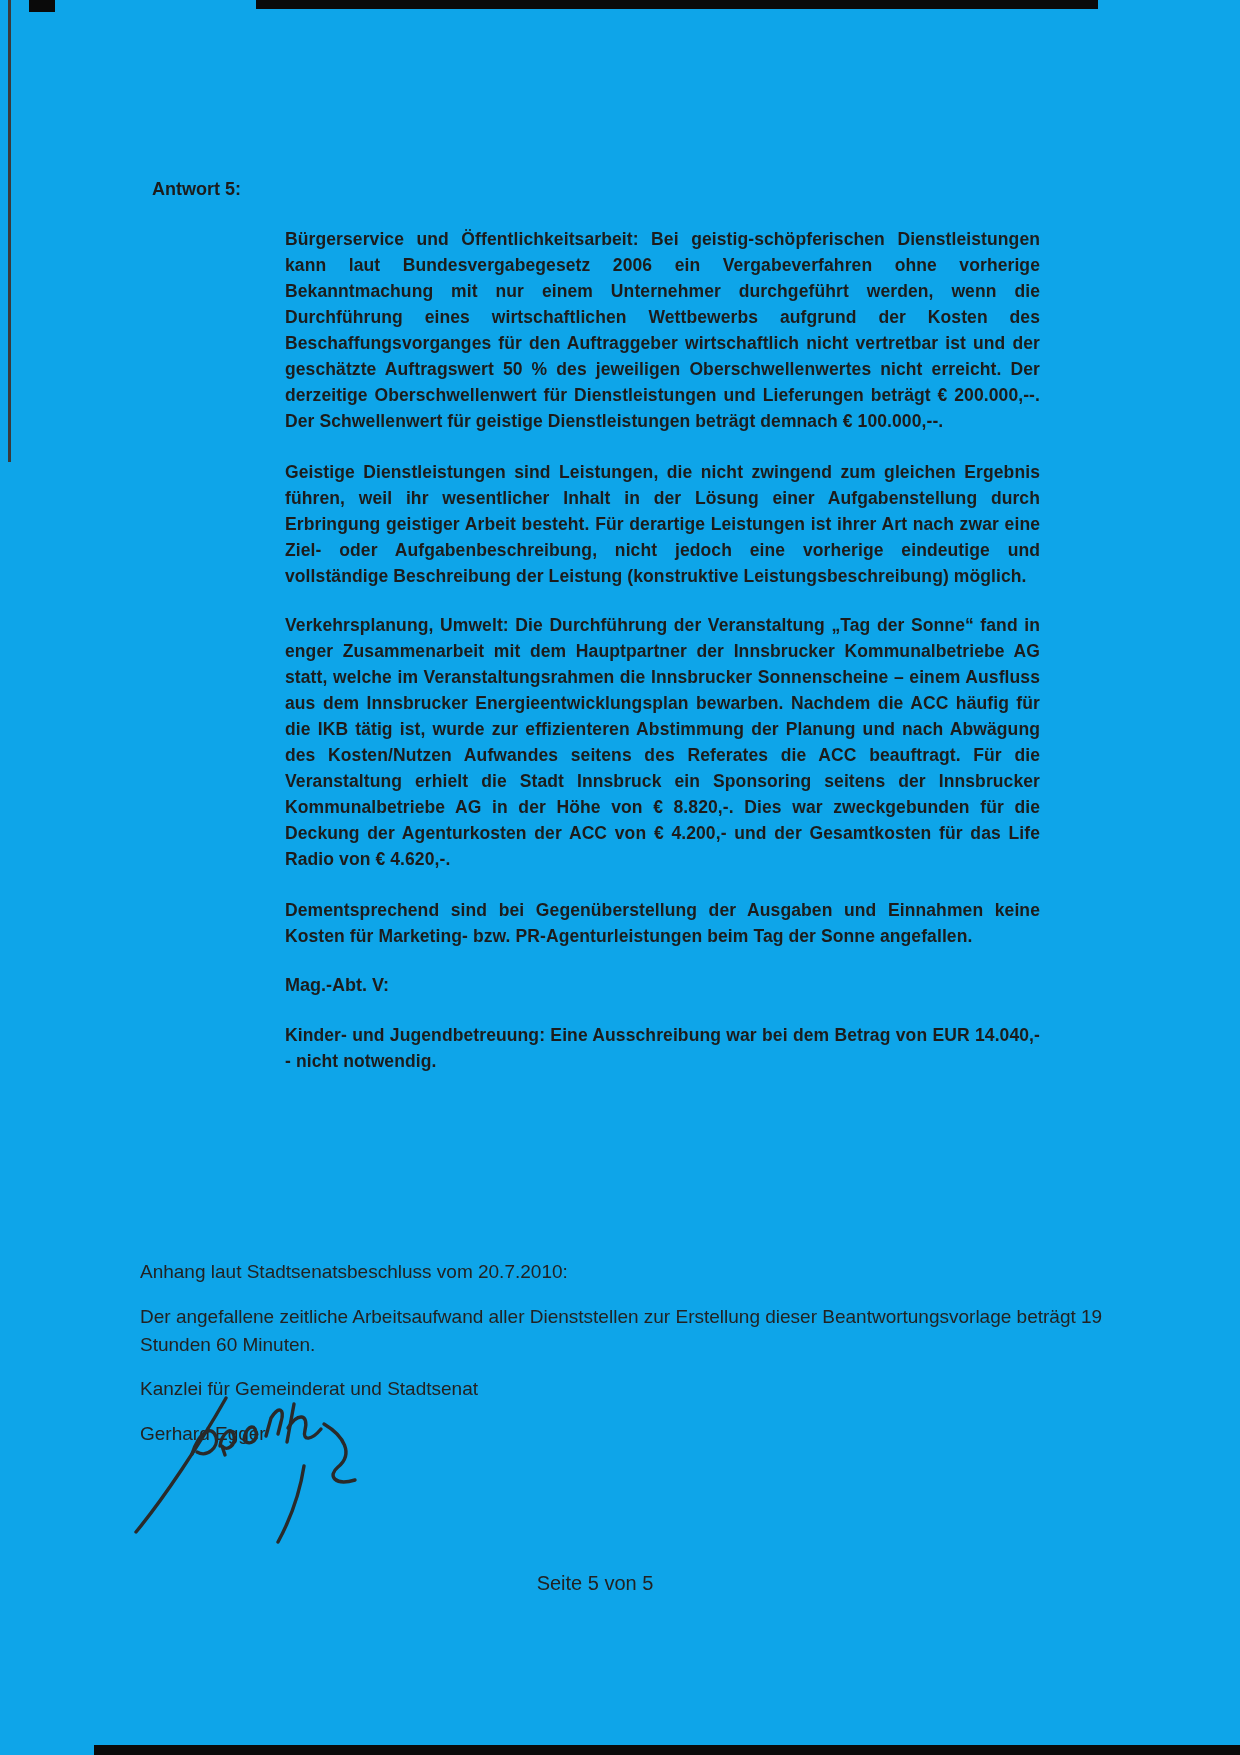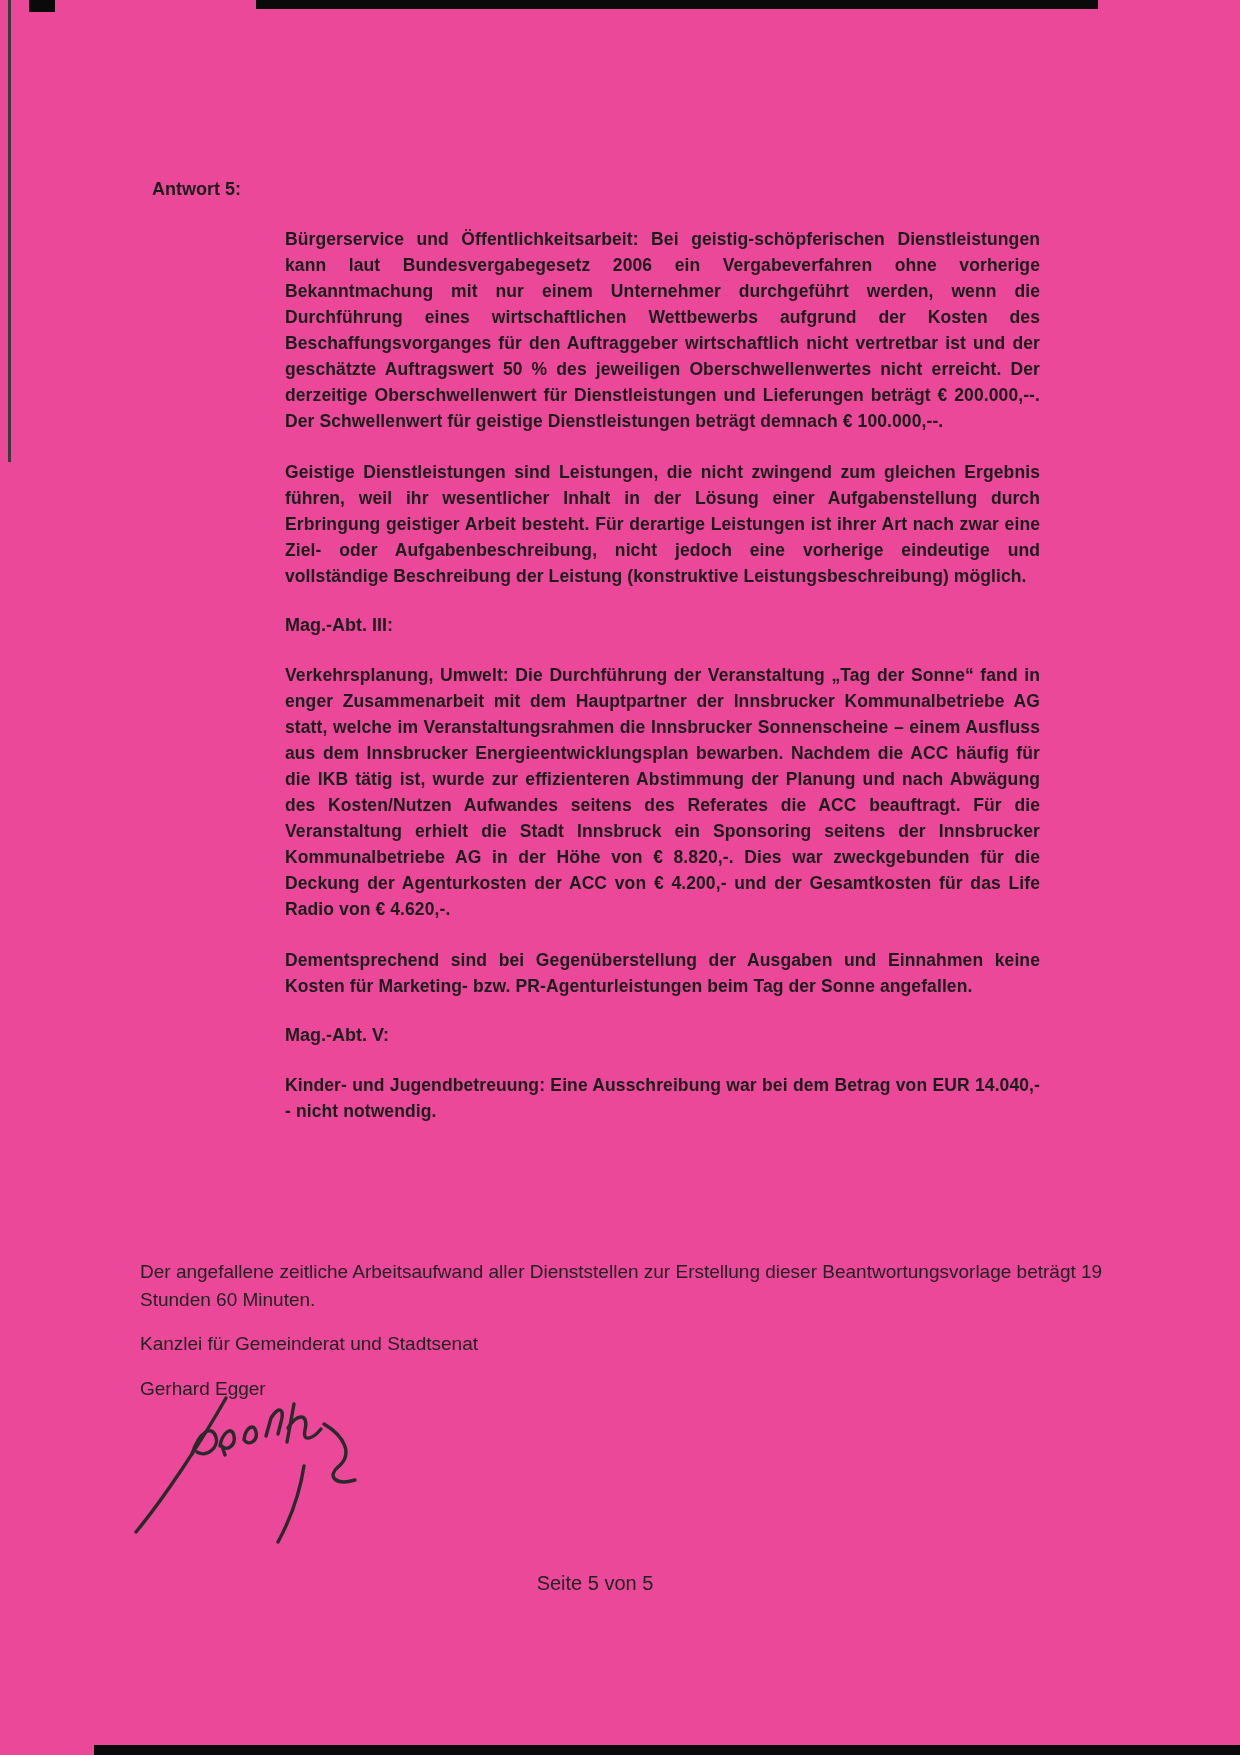--- a/index.html
+++ b/index.html
@@ -4,21 +4,21 @@
 <style>
   html, body {
     margin: 0;
     padding: 0;
     background: #e8e8e8;
   }
   .page {
     position: relative;
     width: 1240px;
     height: 1755px;
-    background: #ec4899;
+    background: #0ea5e9;
     overflow: hidden;
     font-family: "Liberation Sans", sans-serif;
     color: #1c1c1c;
   }
   
   .top-bar {
     position: absolute;
     left: 256px; top: 0;
     width: 842px; height: 9px;
     background: #0a0a0a;
@@ -132,33 +132,33 @@
   <div class="content">
 
     <div class="answer-row">
       <div class="answer-label">Antwort 5:</div>
     </div>
 
     <p class="body-par">Bürgerservice und Öffentlichkeitsarbeit: Bei geistig-schöpferischen Dienstleistungen kann laut Bundesvergabegesetz 2006 ein Vergabeverfahren ohne vorherige Bekanntmachung mit nur einem Unternehmer durchgeführt werden, wenn die Durchführung eines wirtschaftlichen Wettbewerbs aufgrund der Kosten des Beschaffungsvorganges für den Auftraggeber wirtschaftlich nicht vertretbar ist und der geschätzte Auftragswert 50 % des jeweiligen Oberschwellenwertes nicht erreicht. Der derzeitige Oberschwellenwert für Dienstleistungen und Lieferungen beträgt € 200.000,--. Der Schwellenwert für geistige Dienstleistungen beträgt demnach € 100.000,--.</p>
 
     <p class="body-par last-in-section">Geistige Dienstleistungen sind Leistungen, die nicht zwingend zum gleichen Ergebnis führen, weil ihr wesentlicher Inhalt in der Lösung einer Aufgabenstellung durch Erbringung geistiger Arbeit besteht. Für derartige Leistungen ist ihrer Art nach zwar eine Ziel- oder Aufgabenbeschreibung, nicht jedoch eine vorherige eindeutige und vollständige Beschreibung der Leistung (konstruktive Leistungsbeschreibung) möglich.</p>
 
-    <div class="section-heading">Mag.-Abt. III:</div>
 
     <p class="body-par">Verkehrsplanung, Umwelt: Die Durchführung der Veranstaltung „Tag der Sonne“ fand in enger Zusammenarbeit mit dem Hauptpartner der Innsbrucker Kommunalbetriebe AG statt, welche im Veranstaltungsrahmen die Innsbrucker Sonnenscheine – einem Ausfluss aus dem Innsbrucker Energieentwicklungsplan bewarben. Nachdem die ACC häufig für die IKB tätig ist, wurde zur effizienteren Abstimmung der Planung und nach Abwägung des Kosten/Nutzen Aufwandes seitens des Referates die ACC beauftragt. Für die Veranstaltung erhielt die Stadt Innsbruck ein Sponsoring seitens der Innsbrucker Kommunalbetriebe AG in der Höhe von € 8.820,-. Dies war zweckgebunden für die Deckung der Agenturkosten der ACC von € 4.200,- und der Gesamtkosten für das Life Radio von € 4.620,-.</p>
 
     <p class="body-par last-in-section">Dementsprechend sind bei Gegenüberstellung der Ausgaben und Einnahmen keine Kosten für Marketing- bzw. PR-Agenturleistungen beim Tag der Sonne angefallen.</p>
 
     <div class="section-heading">Mag.-Abt. V:</div>
 
     <p class="body-par">Kinder- und Jugendbetreuung: Eine Ausschreibung war bei dem Betrag von EUR 14.040,-- nicht notwendig.</p>
 
   </div>
 
   <div class="closing">
+    <p class="line">Anhang laut Stadtsenatsbeschluss vom 20.7.2010:</p>
     <p class="line effort">Der angefallene zeitliche Arbeitsaufwand aller Dienststellen zur Erstellung dieser Beantwortungsvorlage beträgt 19 Stunden 60 Minuten.</p>
     <p class="line">Kanzlei für Gemeinderat und Stadtsenat</p>
     <p class="line signer-name">Gerhard Egger</p>
   </div>
 
   <div class="signature-wrap">
     <svg width="290" height="170" viewBox="0 0 290 170">
       <g fill="none" stroke="#2a2a2a" stroke-width="3.4" stroke-linecap="round" stroke-linejoin="round">
 
         <path d="M8 150 C 36 116, 72 62, 98 16"></path>

